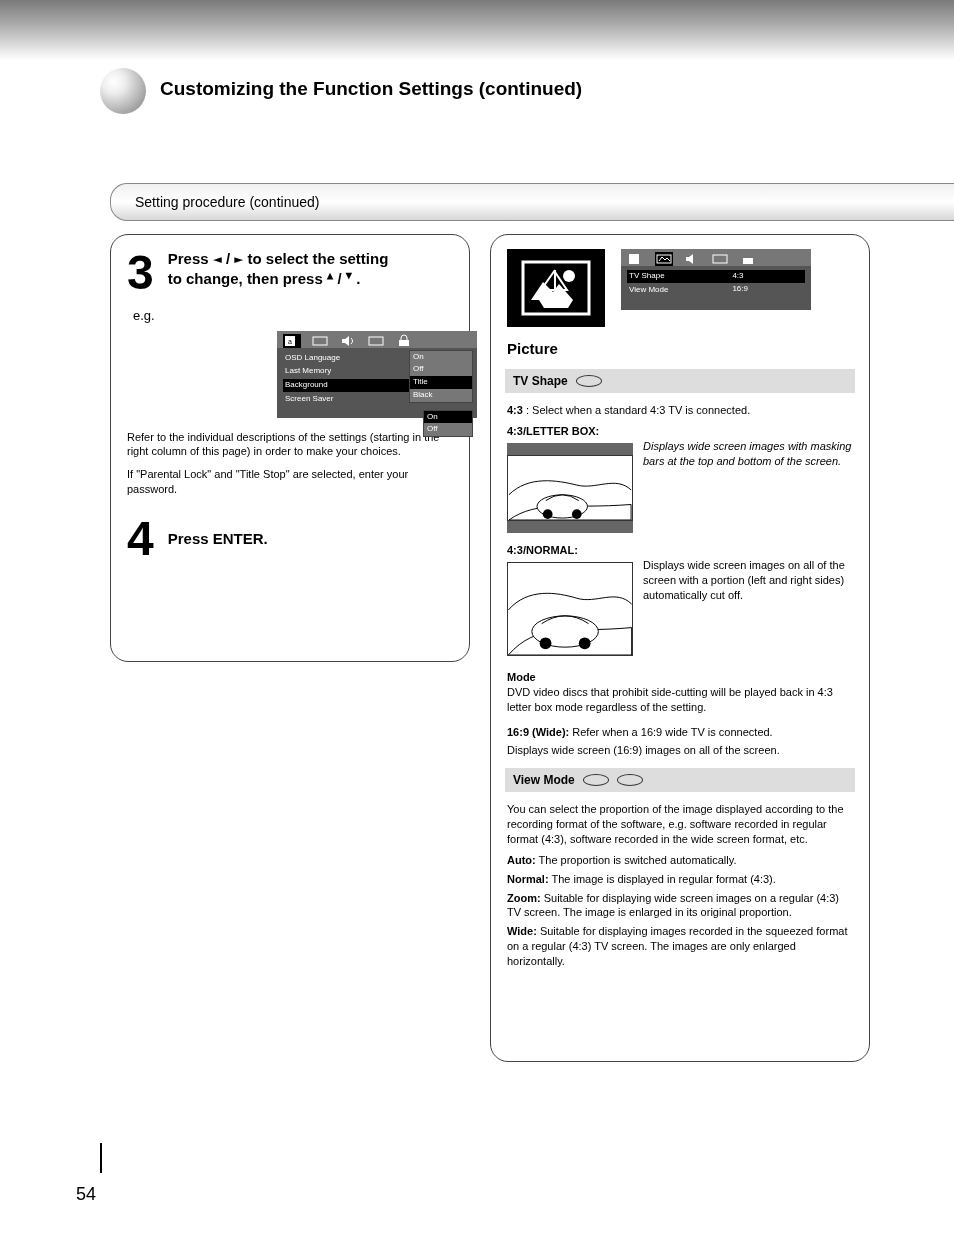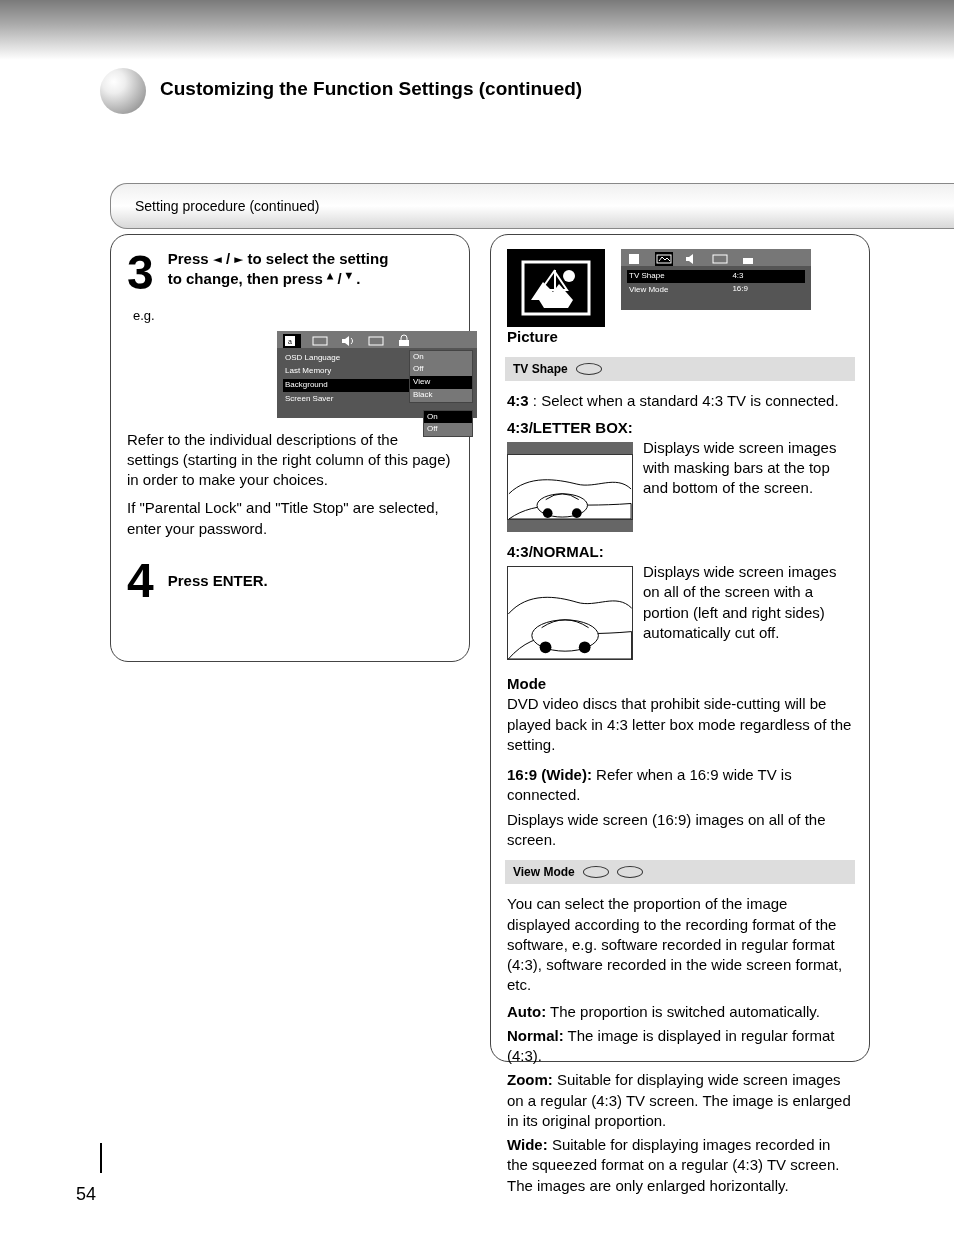--- a/index.html
+++ b/index.html
@@ -26,21 +26,21 @@
   }
   .title {
     position: absolute;
     top: 78px; left: 160px;
     font-size: 19px;
     font-weight: bold;
   }
   .subtitle-bar {
     position: absolute;
     top: 183px; left: 110px; right: 0;
-    height: 46px;
+    height: 38px;
     border: 1px solid #888;
     border-right: none;
     border-radius: 17px 0 0 17px;
     background: linear-gradient(to bottom, #f0f0f0 0%, #fff 50%, #d8d8d8 100%);
     padding-left: 24px;
     display: flex;
     align-items: center;
     font-size: 14px;
   }
   .left-box {
@@ -58,21 +58,21 @@
     top: 234px; left: 490px;
     width: 380px; height: 828px;
     border: 1px solid #444;
     border-radius: 18px;
     padding: 14px 16px;
     font-size: 13px;
     line-height: 1.35;
   }
   .stepnum { font-size: 48px; font-weight: bold; line-height: 1; }
   .steptext { font-size: 15px; font-weight: bold; }
-  .small { font-size: 15px; }
+  .small { font-size: 11px; }
   .osd {
     position: absolute;
     width: 200px;
     font-size: 8px;
     color: #fff;
     background: #777;
   }
   .osd-tabs {
     display: flex;
     gap: 10px;
@@ -196,21 +196,21 @@
       </div>
     </div>
     <div class="osd-body">
       <div class="osd-item">OSD Language</div>
       <div class="osd-item">Last Memory</div>
       <div class="osd-item hl">Background</div>
       <div class="osd-item">Screen Saver</div>
       <div class="osd-sub" style="top:2px;">
         <div>On</div>
         <div>Off</div>
-        <div class="sel">View</div>
+        <div class="sel">Title</div>
         <div>Black</div>
       </div>
       <div class="osd-sub" style="top:62px; width:50px;">
         <div class="sel">On</div>
         <div>Off</div>
       </div>
     </div>
   </div>
 
   <div class="small" style="margin-top:6px;">Refer to the individual descriptions of the settings (starting in the right column of this page) in order to make your choices.</div>
@@ -229,21 +229,21 @@
         <svg viewBox="0 0 70 56">
           <rect x="2" y="2" width="66" height="52" fill="none" stroke="#fff" stroke-width="3"></rect>
           <path d="M10 40 l12 -18 l10 10 l6 -8 l14 16z" fill="#fff"></path>
           <circle cx="48" cy="16" r="6" fill="#fff"></circle>
           <path d="M20 34 l6 -10 l6 10z M34 34 l4 -6 l4 6z" fill="#000" opacity="0"></path>
 
           <path d="M18 40 h34 l-5 8 h-24 z" fill="#fff"></path>
           <path d="M34 10 v28 M34 10 l-14 20 h14 M34 12 l12 18 h-12" stroke="#fff" stroke-width="2" fill="none"></path>
         </svg>
       </div>
-      <div style="font-weight:bold; font-size:15px; margin-top:0;">Picture</div>
+      <div style="font-weight:bold; font-size:15px; margin-top:12px;">Picture</div>
     </div>
 
     <div class="osd" style="position:relative; width:190px;">
       <div class="osd-tabs">
         <div class="tab">
             <svg viewBox="0 0 18 14">
               <rect x="2" y="2" width="10" height="10" fill="#fff"></rect>
             </svg>
           </div>
         <div class="tab active">
@@ -301,21 +301,21 @@
           <path d="M0 40 C20 20 50 25 70 30 S110 20 126 35" stroke="#000" fill="none"></path>
           <path d="M0 66 C30 45 60 55 126 50 L126 66 Z" fill="none" stroke="#000"></path>
           <ellipse cx="55" cy="52" rx="26" ry="12" fill="#fff" stroke="#000"></ellipse>
           <circle cx="40" cy="60" r="5" fill="#000"></circle>
             <circle cx="70" cy="60" r="5" fill="#000"></circle>
           <path d="M38 46 q17 -12 34 0" fill="none" stroke="#000"></path>
         </svg>
       </div>
       <div class="bar"></div>
     </div>
-    <div class="small" style="flex:1;">Displays wide screen images with masking bars at the top and bottom of the screen.</div>
+    <div class="small" style="flex:1;font-style:italic;">Displays wide screen images with masking bars at the top and bottom of the screen.</div>
   </div>
 
   <div class="small" style="margin-top:4px;">
     <b>4:3/NORMAL:</b>
   </div>
   <div class="flex-row" style="gap:10px; align-items:flex-start;">
     <div class="sample-img nobar">
       <div class="scene">
         <svg viewBox="0 0 126 94">
           <path d="M0 48 C20 25 50 30 70 36 S110 26 126 42" stroke="#000" fill="none"></path>

